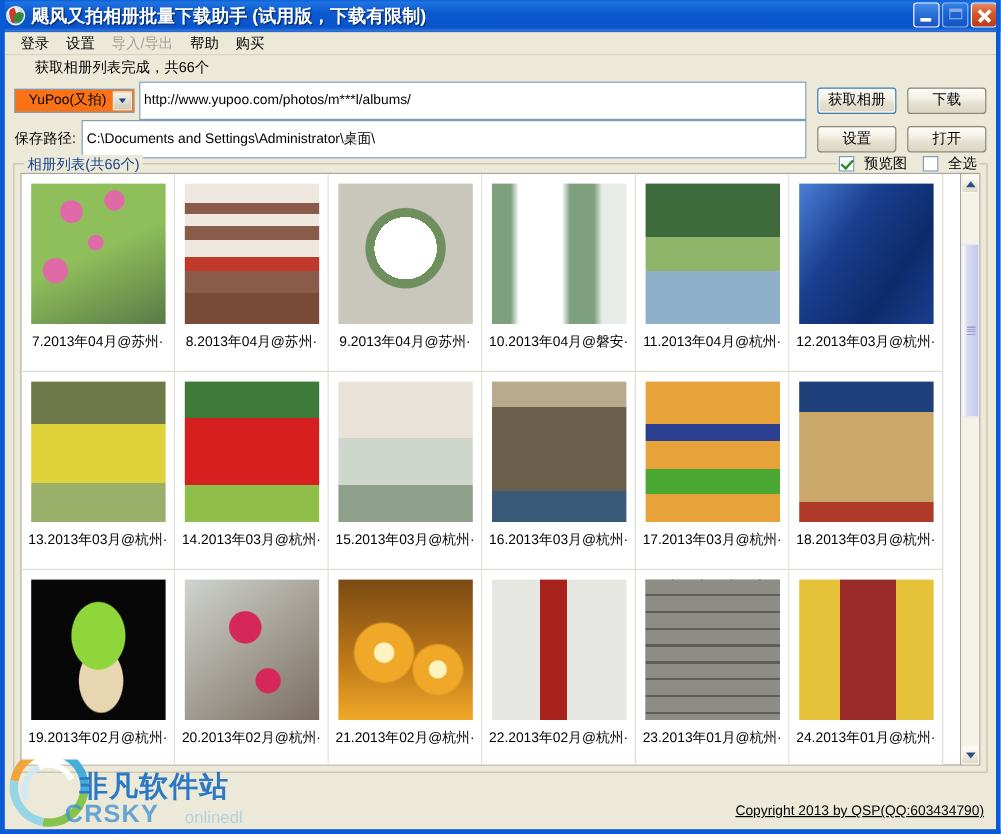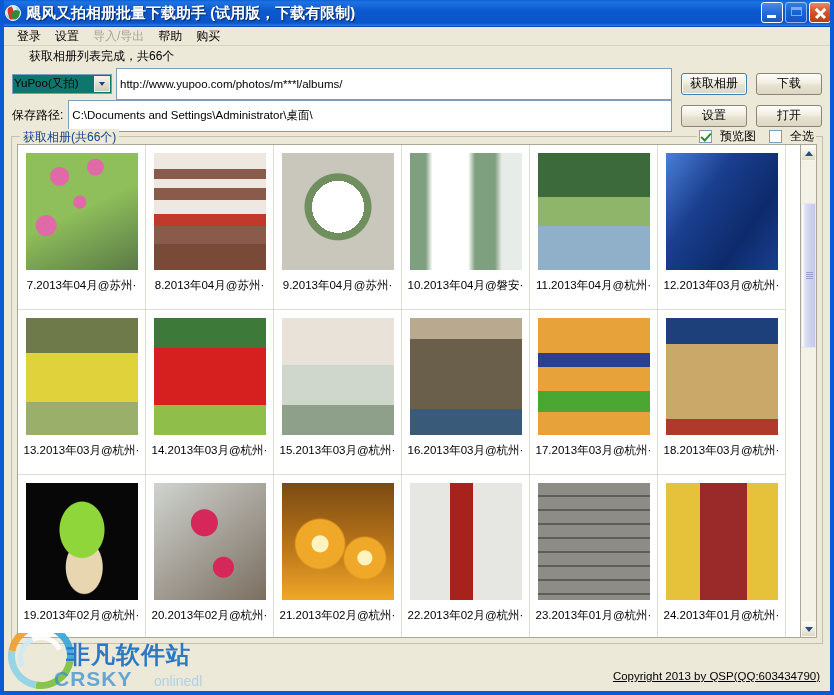--- a/index.html
+++ b/index.html
@@ -174,25 +174,25 @@
     box-sizing: border-box;
     height: 29px;
   }
   .row.r1 { margin-top: 3px; }
   .row.r2 { margin-top: 3px; }
 
   .combo {
     width: 100px; height: 20px;
     box-sizing: border-box;
     border: 1px solid #7f9db9;
-    background: #0f766e;
+    background: #f97316;
     display: flex;
     align-items: center;
     font-size: 11.5px;
-    padding-left: 1px;
+    padding-left: 11px;
     position: relative;
     color: #000;
   }
   .combo .combo-btn {
     position: absolute;
     right: 1px; top: 1px;
     width: 16px; height: 16px;
     background: linear-gradient(to bottom, #f6f5ee 0%, #e2dfcf 50%, #d0ccb8 100%);
     border: 1px solid #f2f0e6;
     box-sizing: border-box;
@@ -501,21 +501,21 @@
     </div>
 
     <div class="row r2">
       <div class="label-static">保存路径:</div>
       <div class="textbox" id="path-input" placeholder="">C:\Documents and Settings\Administrator\桌面\</div>
       <div class="btn">设置</div>
       <div class="btn">打开</div>
     </div>
 
     <div class="groupbox">
-      <div class="gb-title">获取相册(共66个)</div>
+      <div class="gb-title">相册列表(共66个)</div>
       <div class="gb-checks">
         <div class="checkwrap">
           <span class="cbox checked"></span>
           <span>预览图</span>
         </div>
         <div class="checkwrap">
           <span class="cbox"></span>
           <span>全选</span>
         </div>
       </div>

